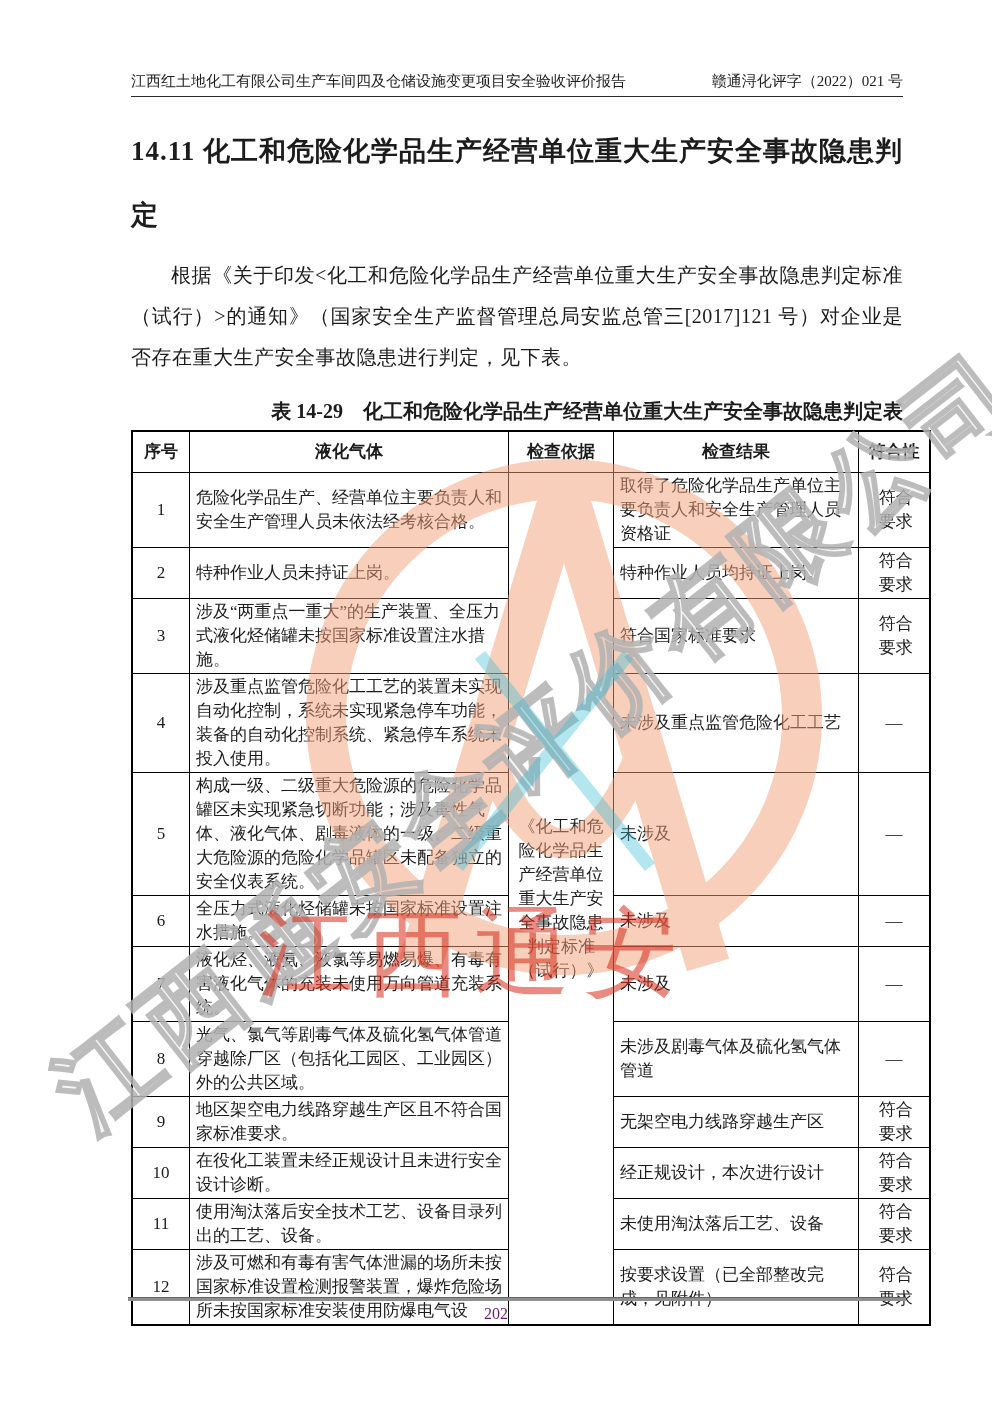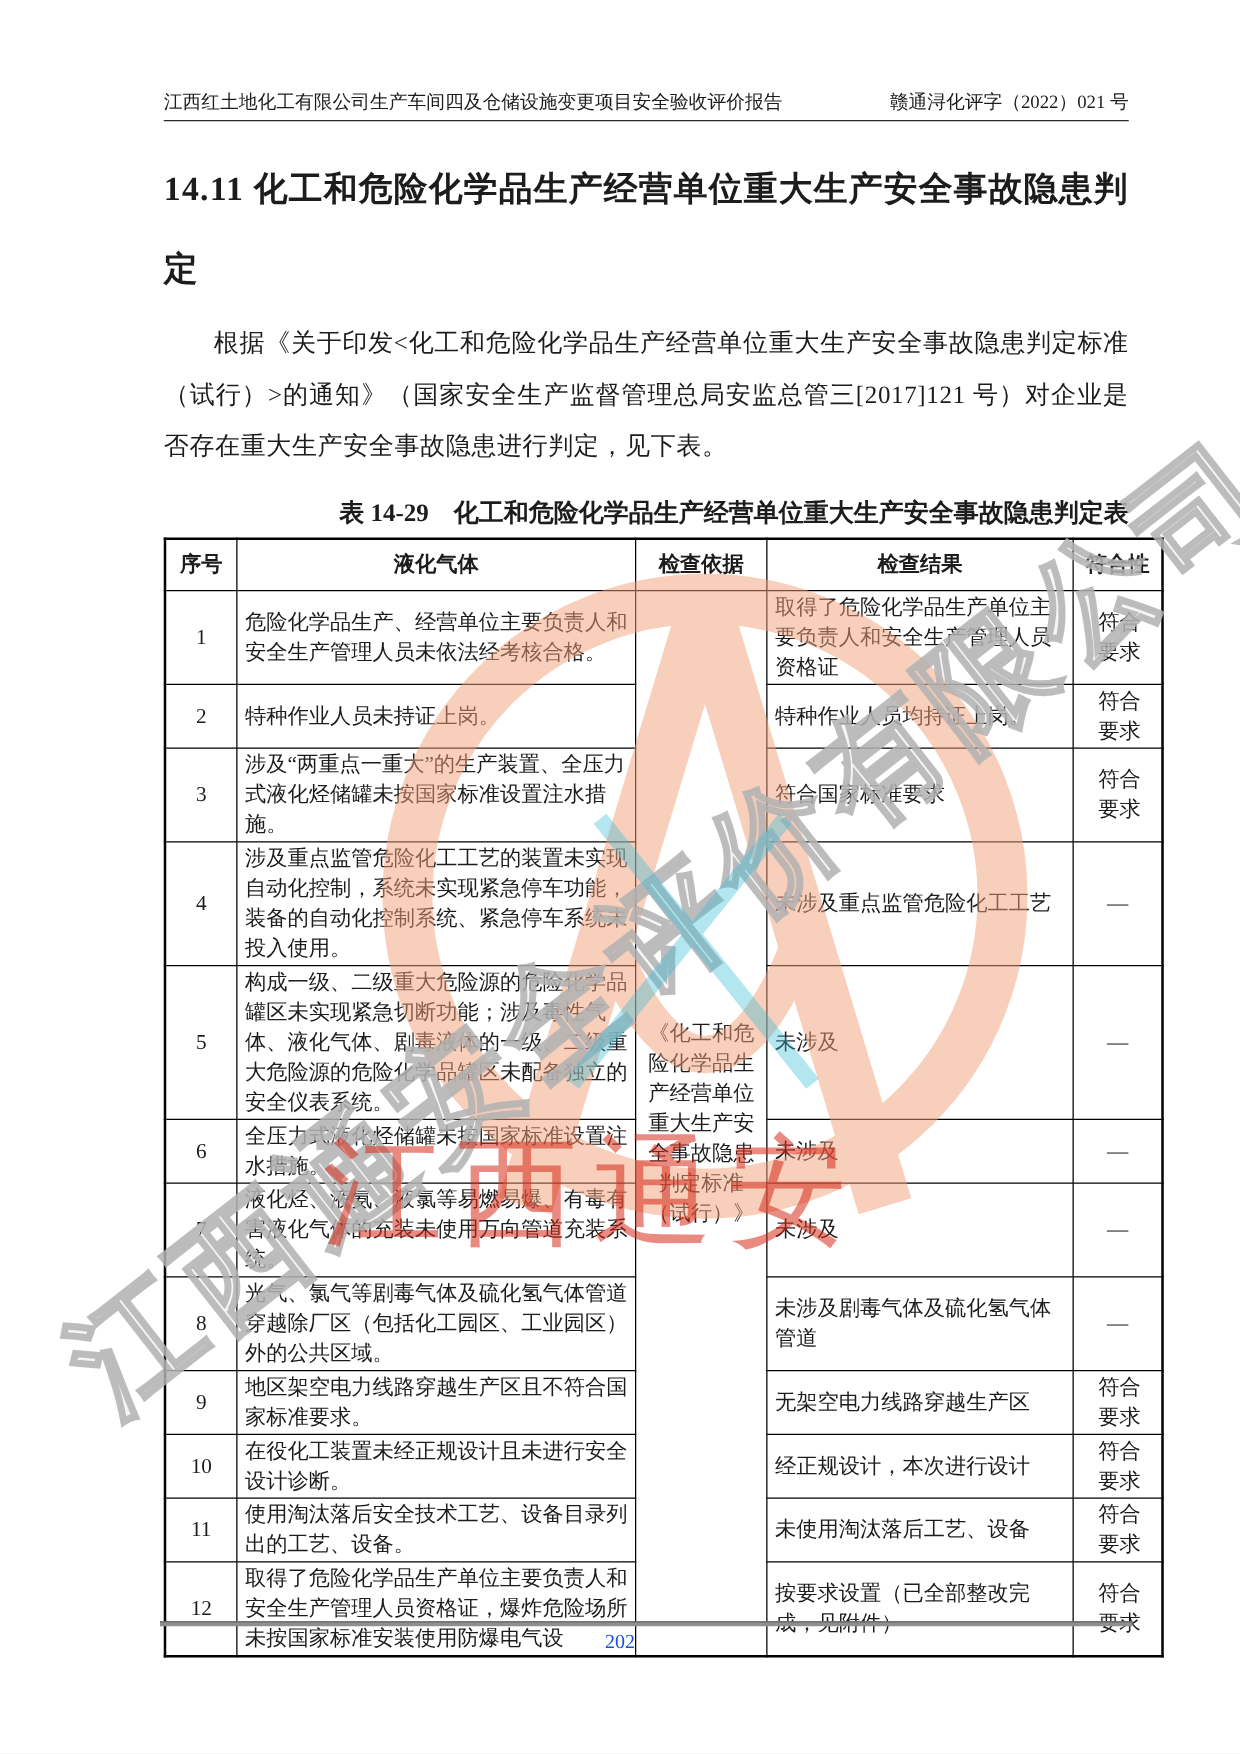--- a/index.html
+++ b/index.html
@@ -36,21 +36,21 @@
   .c-result{width:240px;text-align:left;}
   .c-result.center{text-align:left;}
   .c-conf{width:66px;text-align:center;}
   .conf-inner{display:inline-block;max-width:2.2em;text-align:right;}
   .footer-rule{
     position:absolute;left:128px;top:1297px;width:778px;height:3px;
     background:#8f8f8f;border-top:1px solid #666;z-index:1;
   }
   .page-number{
     position:absolute;left:0;top:1305px;width:992px;text-align:center;
-    font-size:16px;color:#1d4ed8;z-index:1;
+    font-size:16px;color:#701a75;z-index:1;
   }
   
   .wm{position:absolute;pointer-events:none;}
   .wm-logo{left:292px;top:425px;width:545px;height:585px;opacity:.5;z-index:2;}
   .wm-company{
     left:70px;top:1040px;font-size:100px;letter-spacing:8px;white-space:nowrap;
     color:rgba(170,170,170,.12);-webkit-text-stroke:2.5px rgba(178,178,178,.85);
     transform:rotate(-38deg);transform-origin:0 50%;
     font-family:"Liberation Sans","DejaVu Sans",sans-serif;font-weight:bold;z-index:2;
   }
@@ -152,21 +152,21 @@
             <td class="c-conf"><span class="conf-inner">符合要求</span></td>
           </tr>
           <tr>
             <td class="c-no">11</td>
             <td class="c-content">使用淘汰落后安全技术工艺、设备目录列出的工艺、设备。</td>
             <td class="c-result">未使用淘汰落后工艺、设备</td>
             <td class="c-conf"><span class="conf-inner">符合要求</span></td>
           </tr>
           <tr>
             <td class="c-no">12</td>
-            <td class="c-content">取得了危险化学品生产单位主要负责人和安全生产管理人员资格证，爆炸危险场所未按国家标准安装使用防爆电气设</td>
+            <td class="c-content">涉及可燃和有毒有害气体泄漏的场所未按国家标准设置检测报警装置，爆炸危险场所未按国家标准安装使用防爆电气设</td>
             <td class="c-result">按要求设置（已全部整改完成，见附件）</td>
             <td class="c-conf"><span class="conf-inner">符合要求</span></td>
           </tr>
         </tbody>
     </table>
 
   </div>
 
   <div class="footer-rule"></div>
   <div class="page-number">202</div>

